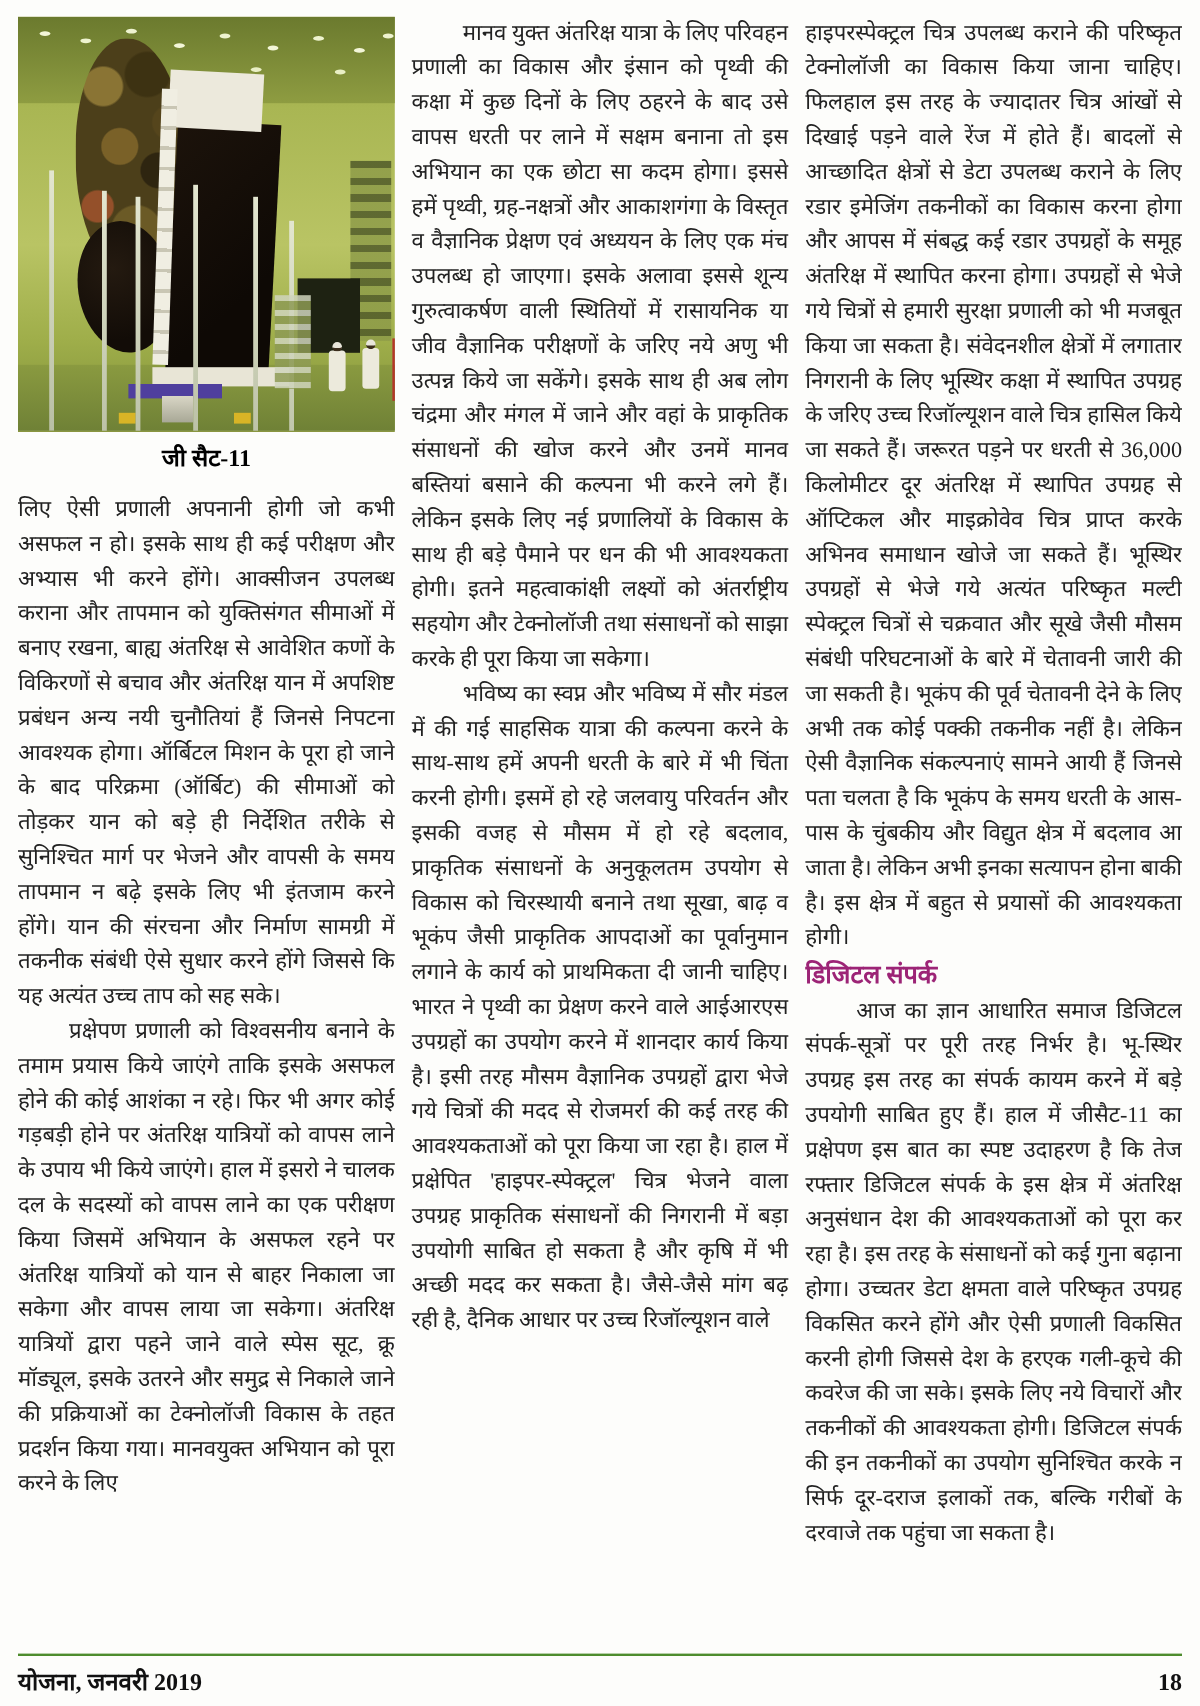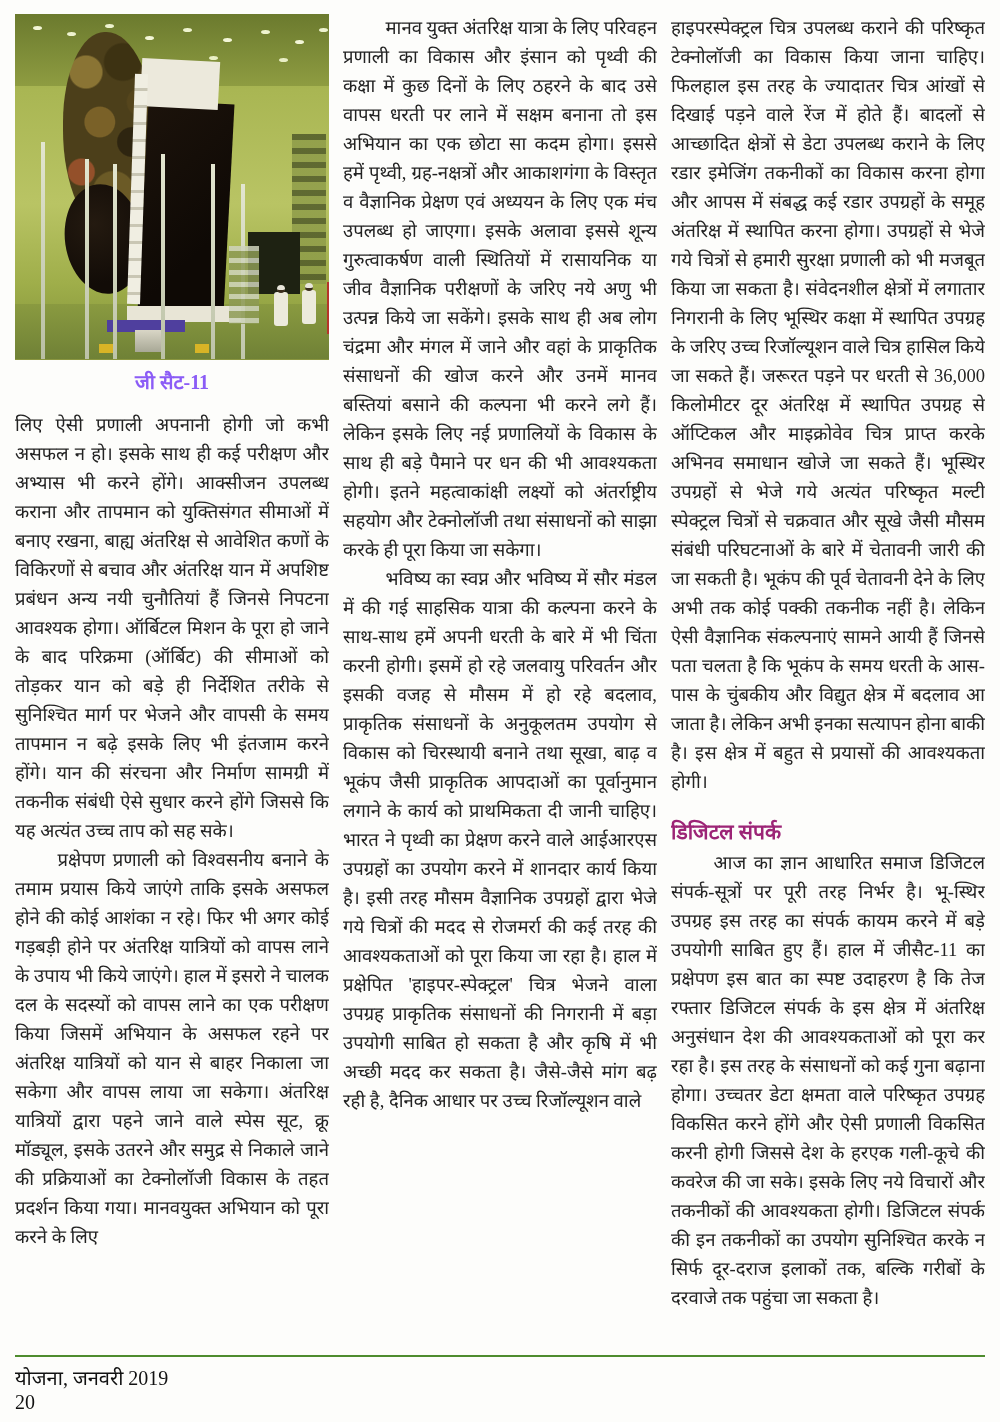--- a/index.html
+++ b/index.html
@@ -22,21 +22,21 @@
   .col{
     width:319px;
     text-align:justify;
     font-size:18.5px;
     line-height:29px;
     overflow:hidden;
   }
   .col p{margin:0;}
   .col p.indent{text-indent:2.3em;}
   h3.sec{
-    margin:20px 0 2px 0;
+    margin:0 0 2px 0;
     font-size:21px;
     line-height:30px;
     font-weight:bold;
     color:#9c2476;
     text-align:left;
   }
   
   figure{margin:0 0 14px 0;}
   .photo{
     position:relative;
@@ -137,29 +137,29 @@
     background:#e8e6da;border-bottom:3px solid #3a2d1c;box-sizing:border-box;
   }
   .red-edge{
     position:absolute;right:0;top:268px;width:7px;height:52px;background:#b5352a;
   }
   figcaption{
     text-align:center;
     font-weight:bold;
     font-size:20px;
     margin-top:9px;
-    color:#8b5cf6;
+    color:#000000;
   }
   
   .footer{
     position:absolute;left:15px;right:15px;bottom:8px;
     border-top:2px solid #4e8c2e;
     padding-top:7px;
     display:flex;justify-content:space-between;align-items:baseline;
-    font-weight:normal;font-size:20px;color:#111;flex-direction:column;
+    font-weight:bold;font-size:20px;color:#111;
   }
 </style>
 </head>
 <body>
 
 <div class="page">
 
   <div class="content">
 
     <div class="col">
@@ -204,16 +204,16 @@
     <div class="col">
       <p>हाइपरस्पेक्ट्रल चित्र उपलब्ध कराने की परिष्कृत टेक्नोलॉजी का विकास किया जाना चाहिए। फिलहाल इस तरह के ज्यादातर चित्र आंखों से दिखाई पड़ने वाले रेंज में होते हैं। बादलों से आच्छादित क्षेत्रों से डेटा उपलब्ध कराने के लिए रडार इमेजिंग तकनीकों का विकास करना होगा और आपस में संबद्ध कई रडार उपग्रहों के समूह अंतरिक्ष में स्थापित करना होगा। उपग्रहों से भेजे गये चित्रों से हमारी सुरक्षा प्रणाली को भी मजबूत किया जा सकता है। संवेदनशील क्षेत्रों में लगातार निगरानी के लिए भूस्थिर कक्षा में स्थापित उपग्रह के जरिए उच्च रिजॉल्यूशन वाले चित्र हासिल किये जा सकते हैं। जरूरत पड़ने पर धरती से 36,000 किलोमीटर दूर अंतरिक्ष में स्थापित उपग्रह से ऑप्टिकल और माइक्रोवेव चित्र प्राप्त करके अभिनव समाधान खोजे जा सकते हैं। भूस्थिर उपग्रहों से भेजे गये अत्यंत परिष्कृत मल्टी स्पेक्ट्रल चित्रों से चक्रवात और सूखे जैसी मौसम संबंधी परिघटनाओं के बारे में चेतावनी जारी की जा सकती है। भूकंप की पूर्व चेतावनी देने के लिए अभी तक कोई पक्की तकनीक नहीं है। लेकिन ऐसी वैज्ञानिक संकल्पनाएं सामने आयी हैं जिनसे पता चलता है कि भूकंप के समय धरती के आस-पास के चुंबकीय और विद्युत क्षेत्र में बदलाव आ जाता है। लेकिन अभी इनका सत्यापन होना बाकी है। इस क्षेत्र में बहुत से प्रयासों की आवश्यकता होगी।</p>
       <h3 class="sec">डिजिटल संपर्क</h3>
       <p class="indent">आज का ज्ञान आधारित समाज डिजिटल संपर्क-सूत्रों पर पूरी तरह निर्भर है। भू-स्थिर उपग्रह इस तरह का संपर्क कायम करने में बड़े उपयोगी साबित हुए हैं। हाल में जीसैट-11 का प्रक्षेपण इस बात का स्पष्ट उदाहरण है कि तेज रफ्तार डिजिटल संपर्क के इस क्षेत्र में अंतरिक्ष अनुसंधान देश की आवश्यकताओं को पूरा कर रहा है। इस तरह के संसाधनों को कई गुना बढ़ाना होगा। उच्चतर डेटा क्षमता वाले परिष्कृत उपग्रह विकसित करने होंगे और ऐसी प्रणाली विकसित करनी होगी जिससे देश के हरएक गली-कूचे की कवरेज की जा सके। इसके लिए नये विचारों और तकनीकों की आवश्यकता होगी। डिजिटल संपर्क की इन तकनीकों का उपयोग सुनिश्चित करके न सिर्फ दूर-दराज इलाकों तक, बल्कि गरीबों के दरवाजे तक पहुंचा जा सकता है।</p>
     </div>
 
   </div>
 
   <div class="footer">
     <span>योजना, जनवरी 2019</span>
-    <span>20</span>
+    <span>18</span>
   </div>
 
 </div>
 
 </body></html>

